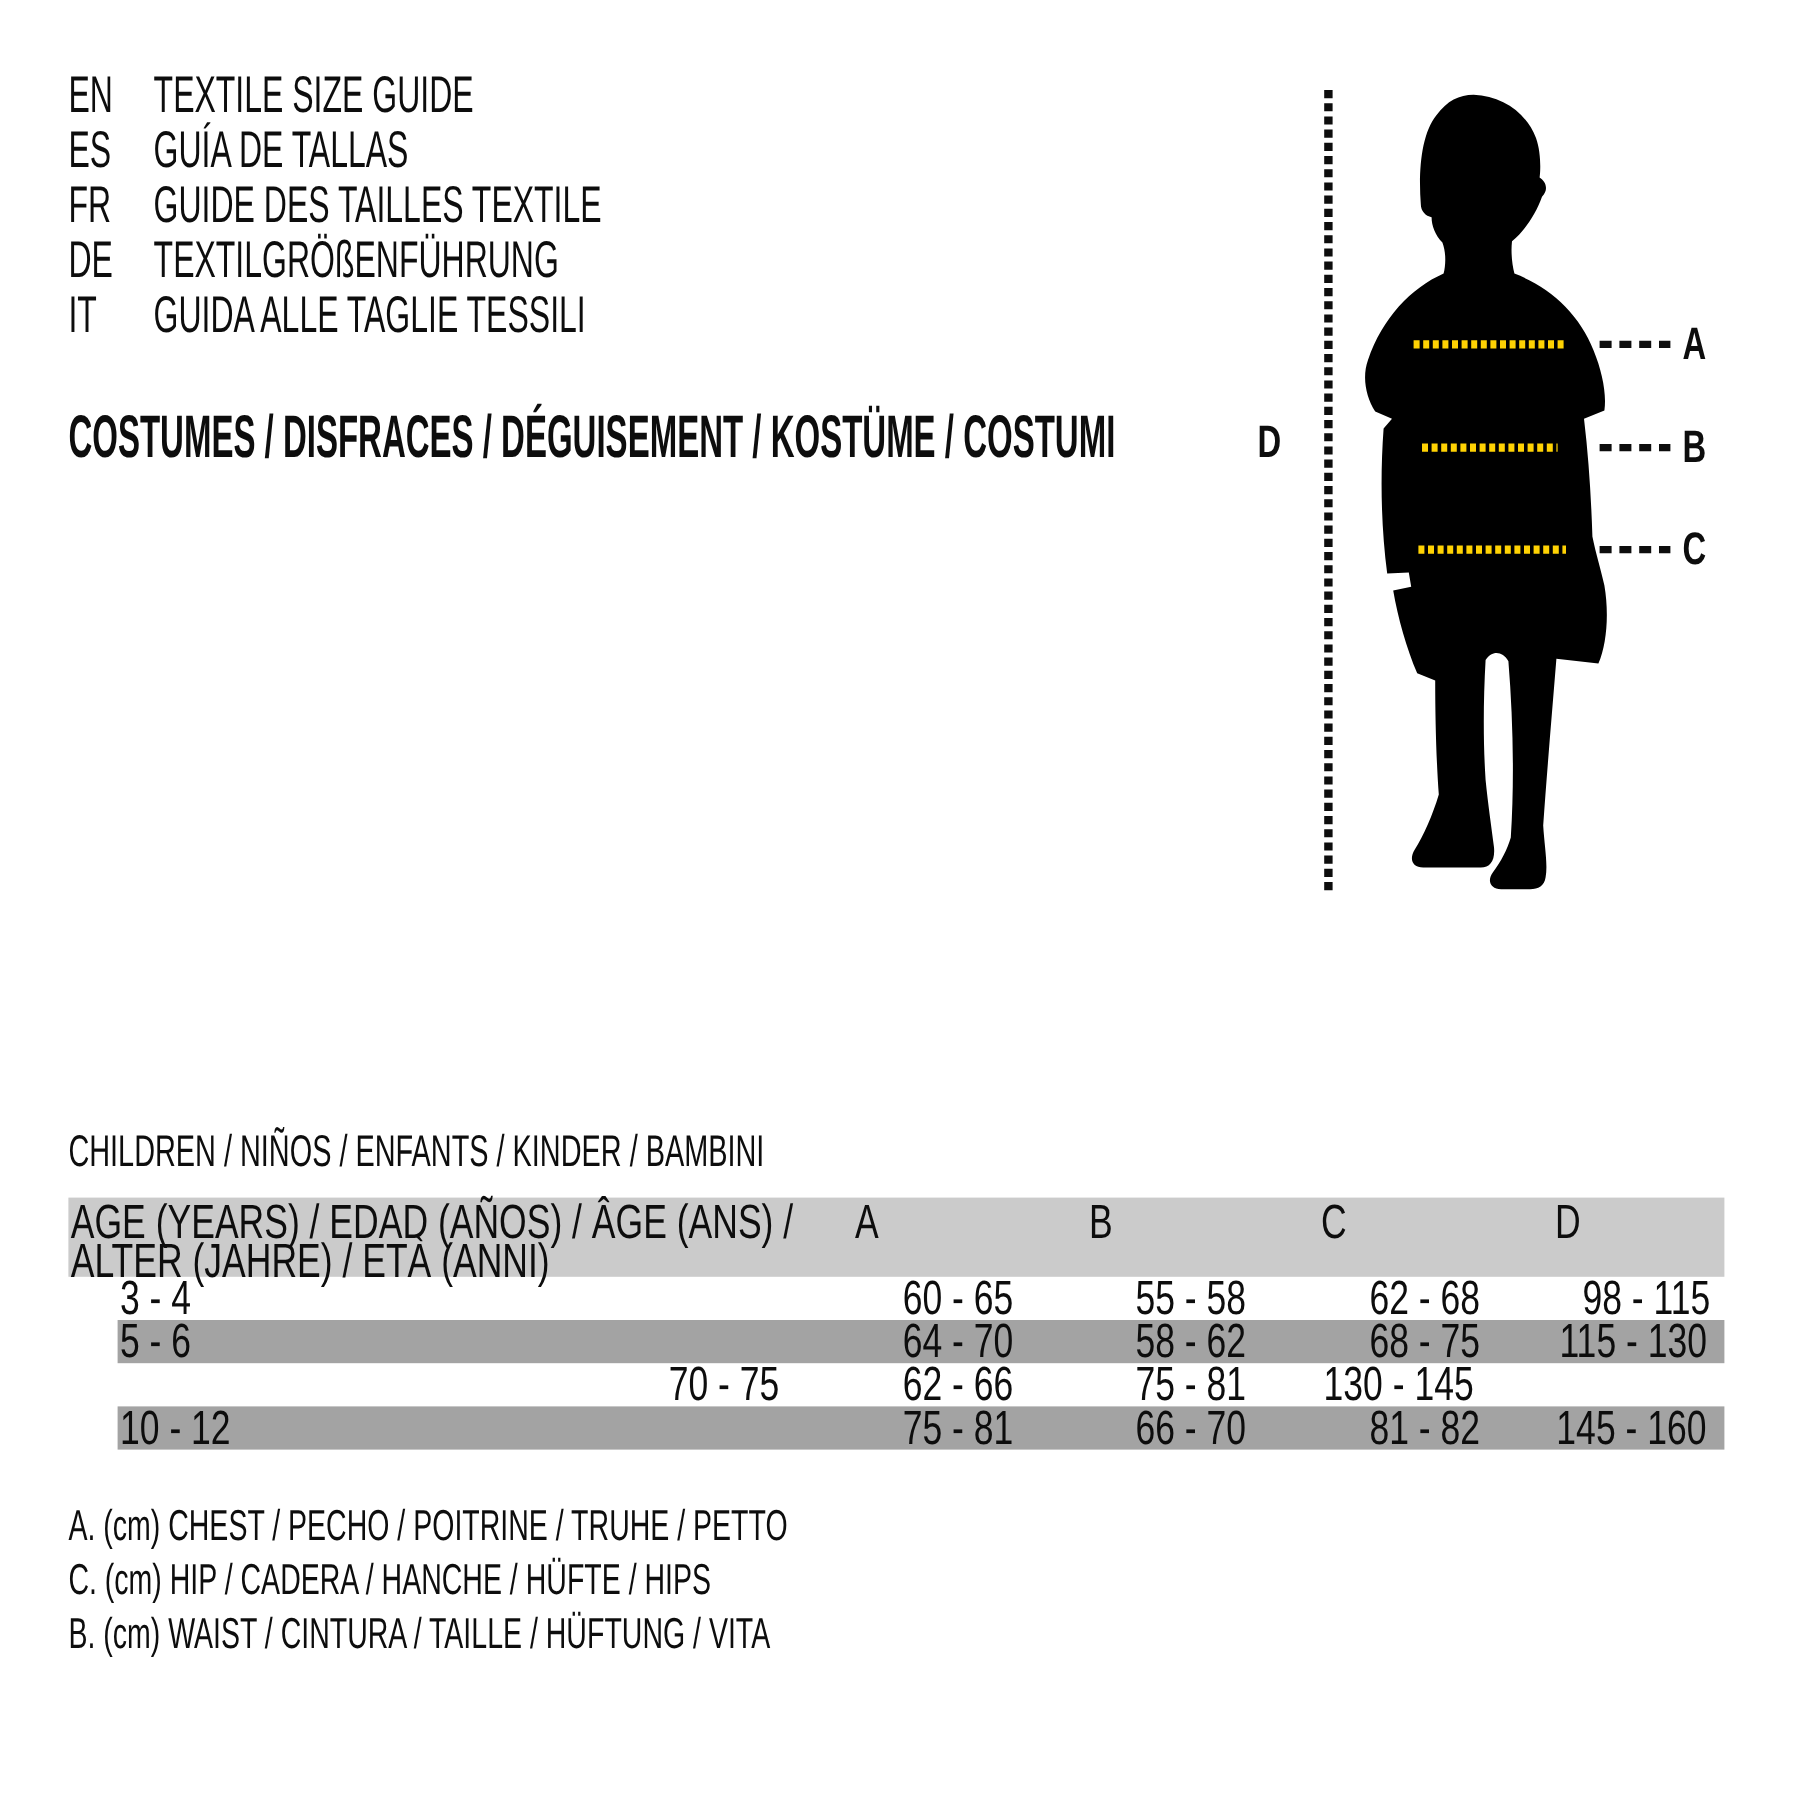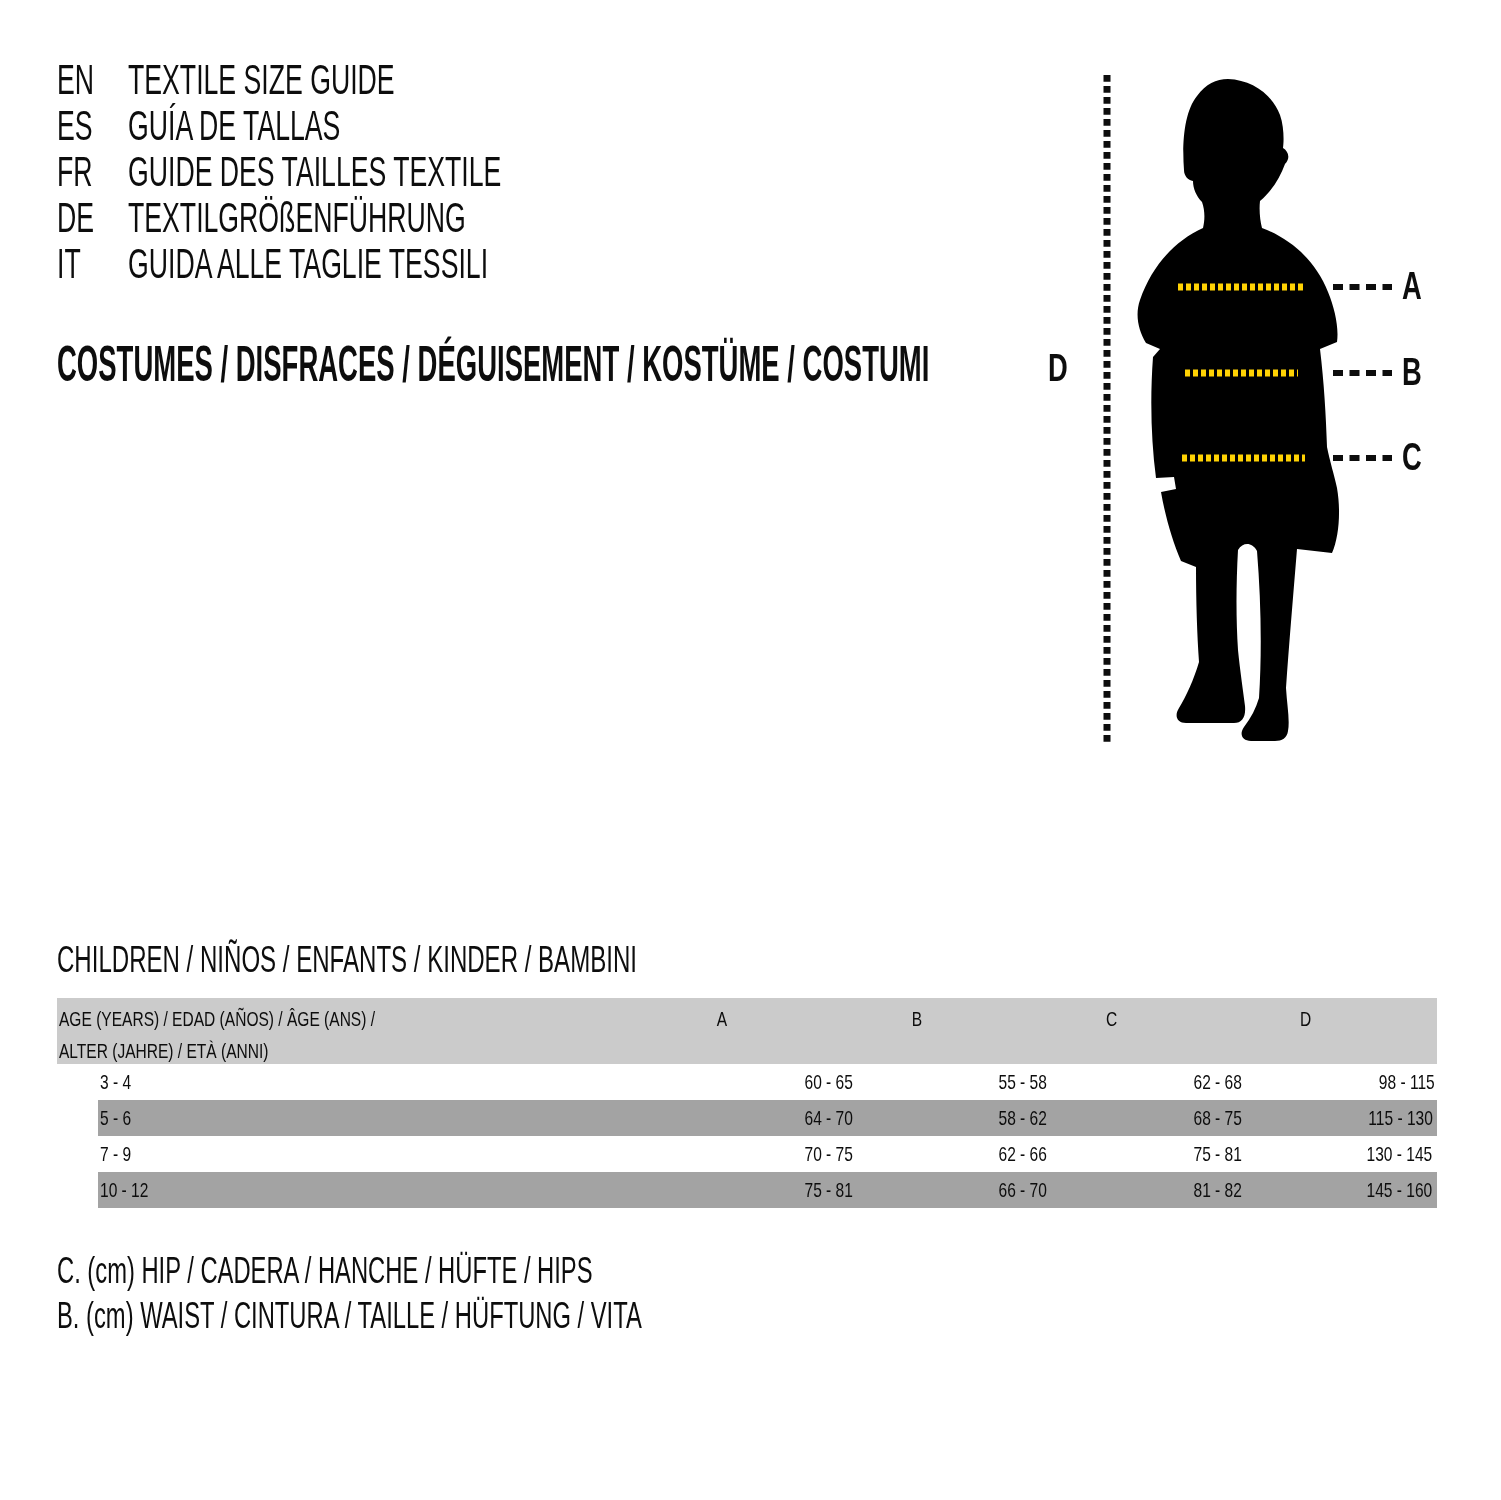--- a/index.html
+++ b/index.html
@@ -29,21 +29,21 @@
   .lang-label{position:absolute;left:71px;top:0;}
 
   
   .category{position:absolute;left:57px;top:336px;font-size:50px;font-weight:bold;line-height:56px;}
 
   
   .figure{position:absolute;left:1020px;top:50px;width:480px;height:710px;}
 
   
   .section-title{position:absolute;left:57px;top:938px;font-size:37px;line-height:44px;}
-  .size-table{position:absolute;left:57px;top:998px;width:1380px;font-size:21px;}
+  .size-table{position:absolute;left:57px;top:998px;width:1380px;font-size:40px;}
   .thead,.trow{display:grid;grid-template-columns:568px 195px 194px 195px 194px 34px;}
   .thead{height:66px;background:#cbcbcb;}
   .thead .age-cell{padding:5px 0 0 2px;line-height:32px;}
   .thead .num-cell{padding-top:5px;line-height:32px;text-align:center;}
   .trow{height:36px;line-height:36px;margin-left:41px;}
   .trow.alt{background:#a3a3a3;}
   .trow .age-cell{padding-left:2px;}
   .trow .num-cell{text-align:right;}
 
   
@@ -167,35 +167,35 @@
     </div>
     <div class="trow alt">
       <div class="age-cell"><span class="cx sx-tab">5 - 6</span></div>
       <div class="num-cell"><span class="cx cx-c sx-tab">64 - 70</span></div>
       <div class="num-cell"><span class="cx cx-c sx-tab">58 - 62</span></div>
       <div class="num-cell"><span class="cx cx-c sx-tab">68 - 75</span></div>
       <div class="num-cell"><span class="cx cx-c sx-tab">115 - 130</span></div>
       <div></div>
     </div>
     <div class="trow">
-      <div class="age-cell"><span class="cx sx-tab">7 - 9</span></div>
       <div class="num-cell"><span class="cx cx-c sx-tab">70 - 75</span></div>
       <div class="num-cell"><span class="cx cx-c sx-tab">62 - 66</span></div>
       <div class="num-cell"><span class="cx cx-c sx-tab">75 - 81</span></div>
       <div class="num-cell"><span class="cx cx-c sx-tab">130 - 145</span></div>
       <div></div>
     </div>
     <div class="trow alt">
       <div class="age-cell"><span class="cx sx-tab">10 - 12</span></div>
       <div class="num-cell"><span class="cx cx-c sx-tab">75 - 81</span></div>
       <div class="num-cell"><span class="cx cx-c sx-tab">66 - 70</span></div>
       <div class="num-cell"><span class="cx cx-c sx-tab">81 - 82</span></div>
       <div class="num-cell"><span class="cx cx-c sx-tab">145 - 160</span></div>
       <div></div>
     </div>
   </div>
 
   <div class="legend">
+    <div class="legend-row"><span class="cx sx-leg">A. (cm) CHEST / PECHO / POITRINE / TRUHE / PETTO</span></div>
     <div class="legend-row"><span class="cx sx-leg">C. (cm) HIP / CADERA / HANCHE / HÜFTE / HIPS</span></div>
     <div class="legend-row"><span class="cx sx-leg">B. (cm) WAIST / CINTURA / TAILLE / HÜFTUNG / VITA</span></div>
   </div>
 
 </div>
 
 </body></html>

